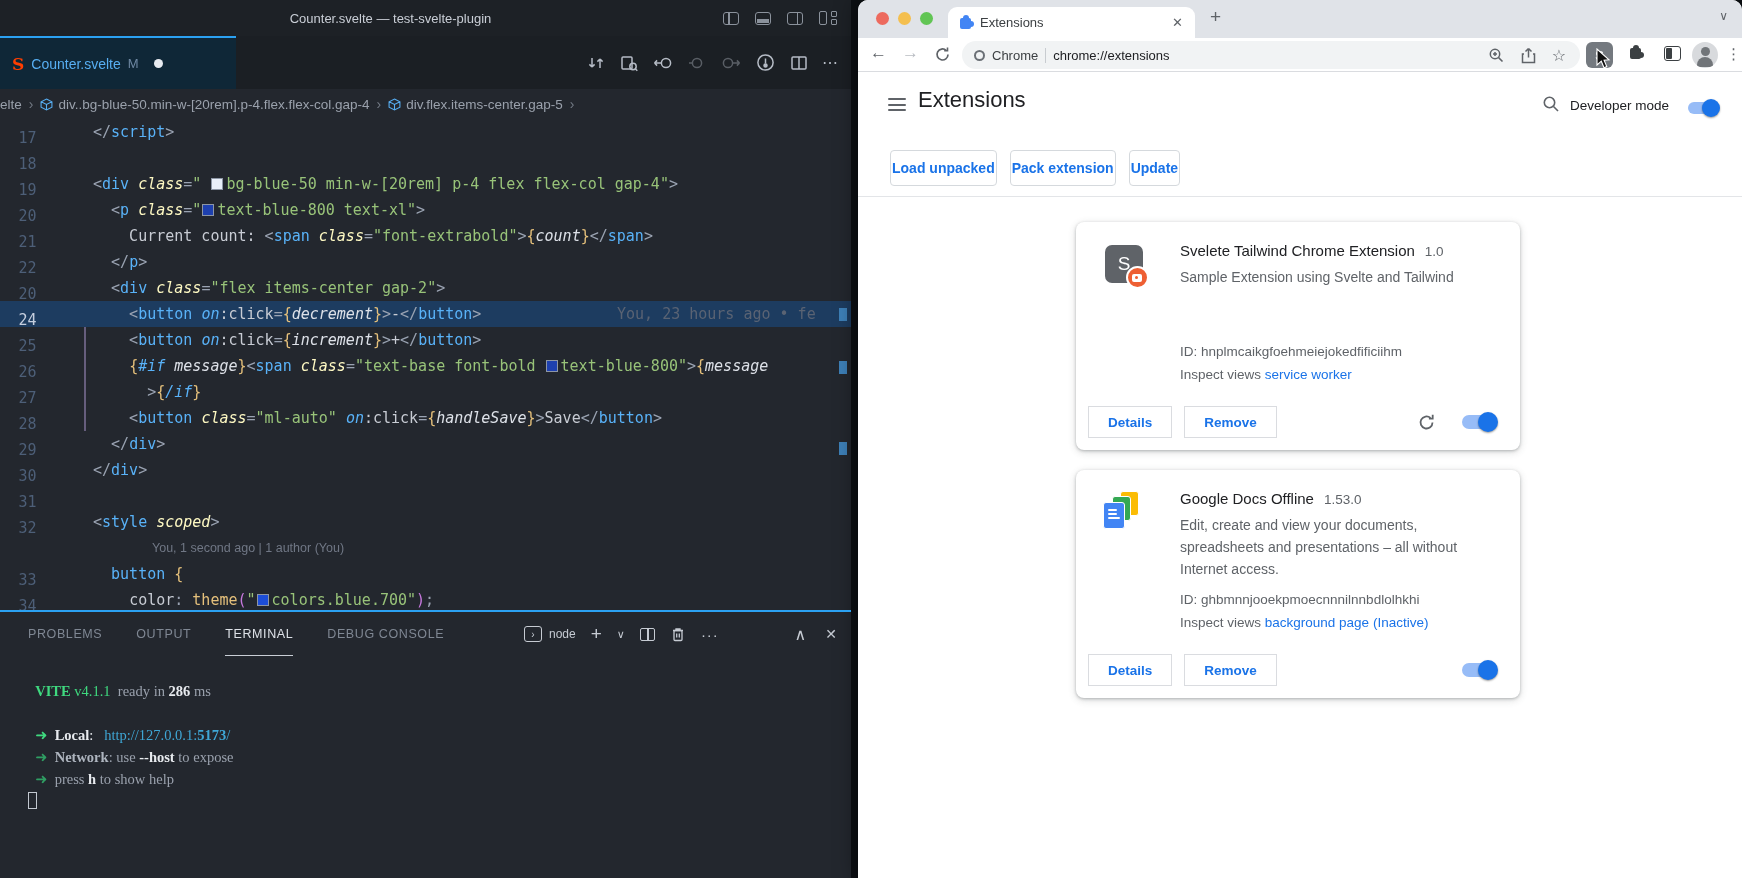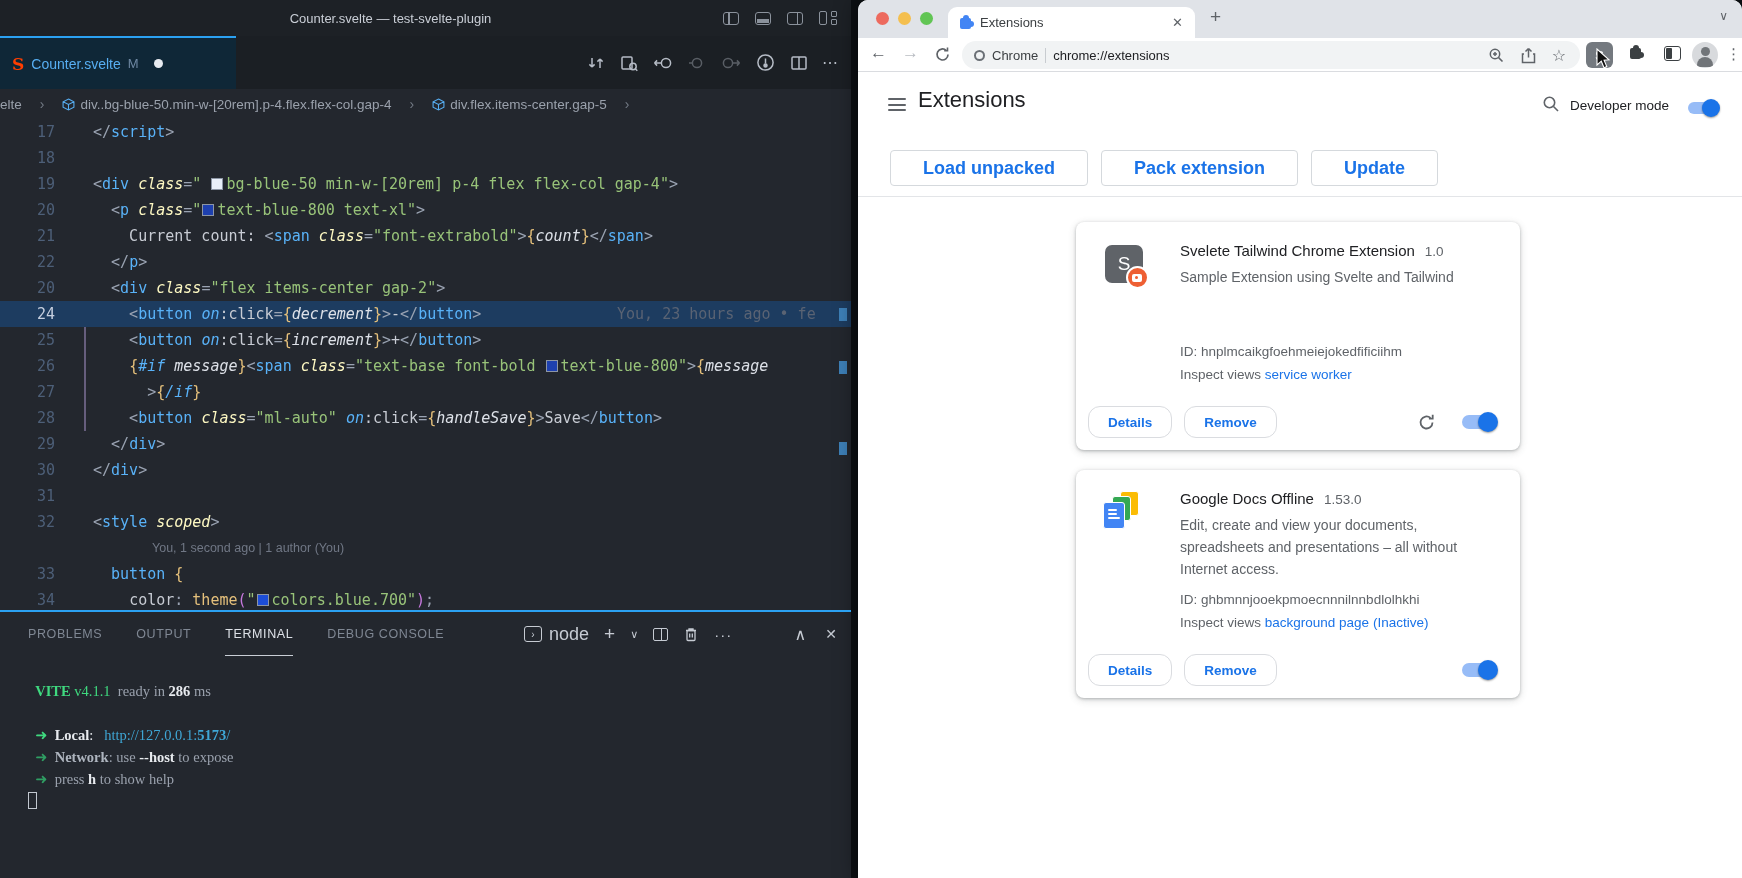--- a/index.html
+++ b/index.html
@@ -22,48 +22,48 @@
   .vs-tabbar { height:53px; background:#1b1f24; position:relative; display:flex; }
   .vs-tab { width:236px; height:100%; background:#0f2737; border-top:2.5px solid #2ba1f2; display:flex; align-items:center; padding:0 12px; gap:7px; }
   .svelte-logo { color:#ff3e00; font-weight:bold; font-size:17px; font-family:"DejaVu Serif",serif; }
   .vs-tab-label { color:#57aef2; font-size:14px; }
   .vs-tab-m { color:#6e87a2; font-size:13px; }
   .vs-tab-dot { width:9px; height:9px; border-radius:50%; background:#e8ebf0; margin-left:8px; }
   .tab-actions { position:absolute; right:12px; top:0; height:100%; display:flex; align-items:center; gap:13px; }
   .tab-actions svg { display:block; }
   .ta-more { color:#b6bcc6; font-size:16px; letter-spacing:1px; }
 
-  .vs-breadcrumb { height:30px; background:#23272e; display:flex; align-items:center; gap:18px; color:#9aa1ac; font-size:13.5px; white-space:nowrap; overflow:hidden; padding-left:0; }
+  .vs-breadcrumb { height:30px; background:#23272e; display:flex; align-items:center; gap:7px; color:#9aa1ac; font-size:13.5px; white-space:nowrap; overflow:hidden; padding-left:0; }
   .bc-sep { color:#737a85; font-size:14px; }
   .bc-item { display:flex; align-items:center; gap:5px; }
 
   .vs-editor { position:absolute; top:119px; left:0; width:100%; height:493px; overflow:hidden; font-family:"DejaVu Sans Mono",monospace; font-size:15px; }
   .code-row { height:26px; line-height:26px; white-space:pre; position:relative; display:flex; }
   .code-row.hl { background:#1d3c60; }
-  .gutter { flex:none; width:70px; text-align:right; padding-right:15px; color:#4d5f78; }
+  .gutter { flex:none; width:70px; text-align:center; padding-right:15px; color:#4d5f78;margin-top:6px; }
   .code-row.hl .gutter { color:#c5cede; }
   .code { padding-left:23px; flex:none; }
   .tk-p{color:#9aa3b2}.tk-tag{color:#59b2f8}.tk-attr{color:#fef9c3;font-style:italic}
   .tk-str{color:#98c379}.tk-kw{color:#59b2f8;font-style:italic}.tk-var{color:#dde1e8;font-style:italic}
   .tk-br{color:#e5c07b}.tk-tx{color:#c8ccd4}.tk-fn{color:#e5c07b}.tk-pu{color:#c678dd}
   .swatch { display:inline-block; width:12px; height:12px; border:1px solid #8d96a5; vertical-align:-1px; margin:0 3px 0 1px; }
   .inline-blame { position:absolute; left:617px; color:#5a6373; }
   .blame-row-text { margin-left:82px; font-family:"Liberation Sans",sans-serif; font-size:12.5px; color:#707785; }
   .bracket-guide { position:absolute; left:84px; top:182px; width:1.5px; height:130px; background:#8a7ca8; opacity:.65; }
   .rm { position:absolute; left:839px; width:8px; height:13px; background:#3d7fb7; }
 
   .vs-divider { position:absolute; top:610px; left:0; width:100%; height:2px; background:#2ba1f2; z-index:4; }
   .vs-panel { position:absolute; top:612px; left:0; right:0; bottom:0; background:#23272e; }
   .panel-tabs { display:flex; align-items:stretch; height:44px; padding-left:28px; gap:34px; font-size:12.5px; letter-spacing:.6px; color:#7f8793; }
   .panel-tab { display:flex; align-items:center; border-bottom:1px solid transparent; cursor:default; }
   .panel-tab.active { color:#dde1e7; border-bottom-color:#c9ced6; }
   .panel-actions { position:absolute; left:524px; top:0; height:44px; display:flex; align-items:center; gap:15px; color:#c6cbd3; }
   .panel-actions2 { position:absolute; right:14px; top:0; height:44px; display:flex; align-items:center; gap:19px; color:#c6cbd3; }
   .term-box { width:18px; height:16px; border:1.3px solid #c6cbd3; border-radius:3px; font-size:10px; display:flex; align-items:center; justify-content:center; color:#c6cbd3; }
-  .node-label { font-size:18px; margin-left:-8px; }
+  .node-label { font-size:12px; margin-left:-8px; }
   .pa-plus { font-size:19px; font-weight:normal; }
   .pa-chev { font-size:11px; }
   .split-ic { width:15px; height:13px; border:1.4px solid #c6cbd3; border-radius:2px; position:relative; }
   .split-ic::after { content:""; position:absolute; left:50%; top:0; bottom:0; width:1.4px; background:#c6cbd3; }
   .pa-more { font-size:15px; letter-spacing:1px; }
   .pa-x { font-size:14px; }
 
   .terminal { position:absolute; top:68px; left:0; right:0; font-family:Liberation Serif, serif; font-size:14.5px; }
   .term-line { height:22px; line-height:22px; white-space:pre; padding-left:28px; }
   .t-g{color:#3fd97f}.t-gd{color:#2f9e63}.t-d{color:#9aa1ad}.t-w{color:#e8ebef}
@@ -108,32 +108,32 @@
   .pg-title { position:absolute; left:60px; top:15px; font-size:22px; color:#202124; }
   .search-ic { position:absolute; left:684px; top:23px; }
   .devmode-label { position:absolute; left:712px; top:26px; font-size:13.5px; color:#202124; }
   .toggle { position:relative; border-radius:8px; background:#97bcf7; }
   .toggle::after { content:""; position:absolute; border-radius:50%; background:#1a73e8; box-shadow:0 1px 2px rgba(0,0,0,.4); right:-2px; }
   .tgl-sm { position:absolute; left:830px; top:30px; width:30px; height:12px; }
   .tgl-sm::after { width:18px; height:18px; top:-3px; }
   .tgl-lg { width:34px; height:14px; }
   .tgl-lg::after { width:20px; height:20px; top:-3px; }
   .action-row { position:absolute; left:32px; top:78px; display:flex; gap:13px; }
-  .cr-btn { height:36px; padding:0 32px; background:#fff; border:1px solid #d5d9dd; border-radius:4px; color:#1a73e8; font-size:18px; font-weight:bold; font-family:"Liberation Sans",sans-serif; }
+  .cr-btn { height:36px; padding:0 1px; background:#fff; border:1px solid #d5d9dd; border-radius:4px; color:#1a73e8; font-size:14px; font-weight:bold; font-family:"Liberation Sans",sans-serif; }
   .pg-divider { position:absolute; left:0; right:0; top:124px; height:1px; background:#e3e5e8; }
 
   .ext-card { position:absolute; left:218px; width:444px; height:228px; background:#fff; border-radius:8px; box-shadow:0 1px 3px rgba(60,64,67,.32),0 2px 7px 1px rgba(60,64,67,.15); }
   .ext-title { font-size:15px; color:#202124; }
   .ext-version { font-size:13.5px; color:#5f6368; margin-left:10px; }
   .ext-desc { position:absolute; left:104px; top:44px; width:312px; font-size:14px; color:#5f6368; line-height:22px; }
   .ext-id { position:absolute; left:104px; top:122px; font-size:13.5px; color:#5f6368; }
   .ext-inspect { position:absolute; left:104px; top:145px; font-size:13.5px; color:#5f6368; }
   .ext-link { color:#1a73e8; text-decoration:none; }
   .card-footer { position:absolute; left:12px; right:24px; bottom:12px; height:32px; display:flex; align-items:center; gap:12px; }
-  .card-btn { height:32px; padding:0 19px; background:#fff; border:1px solid #dadce0; border-radius:12px; color:#1a73e8; font-size:13.5px; font-weight:bold; font-family:"Liberation Sans",sans-serif; }
+  .card-btn { height:32px; padding:0 19px; background:#fff; border:1px solid #dadce0; border-radius:0; color:#1a73e8; font-size:13.5px; font-weight:bold; font-family:"Liberation Sans",sans-serif; }
   .foot-right { margin-left:auto; display:flex; align-items:center; gap:26px; }
   .icon-s { position:absolute; left:29px; top:23px; width:38px; height:38px; background:#5f6368; border-radius:7px; color:#fff; font-size:19px; display:flex; align-items:center; justify-content:center; }
   .icon-s .badge { position:absolute; left:21px; top:21px; width:23px; height:23px; border-radius:50%; background:#ee5f33; border:2px solid #fff; }
   .icon-s .badge i { position:absolute; left:4px; top:5.5px; width:10px; height:8px; background:#fff; border-radius:2px; }
   .icon-s .badge u { position:absolute; left:6.5px; top:7.5px; width:3.5px; height:3.5px; background:#ee5f33; border-radius:50%; }
   .icon-docs { position:absolute; left:27px; top:21px; width:42px; height:42px; }
   .icon-docs i { position:absolute; border-radius:3px; border:1px solid #fff; }
   .doc-y { left:17px; top:0; width:19px; height:25px; background:#fbbc04; }
   .doc-g { left:9px; top:5px; width:19px; height:25px; background:#34a853; }
   .doc-b { left:0; top:11px; width:22px; height:27px; background:#4285f4; }

